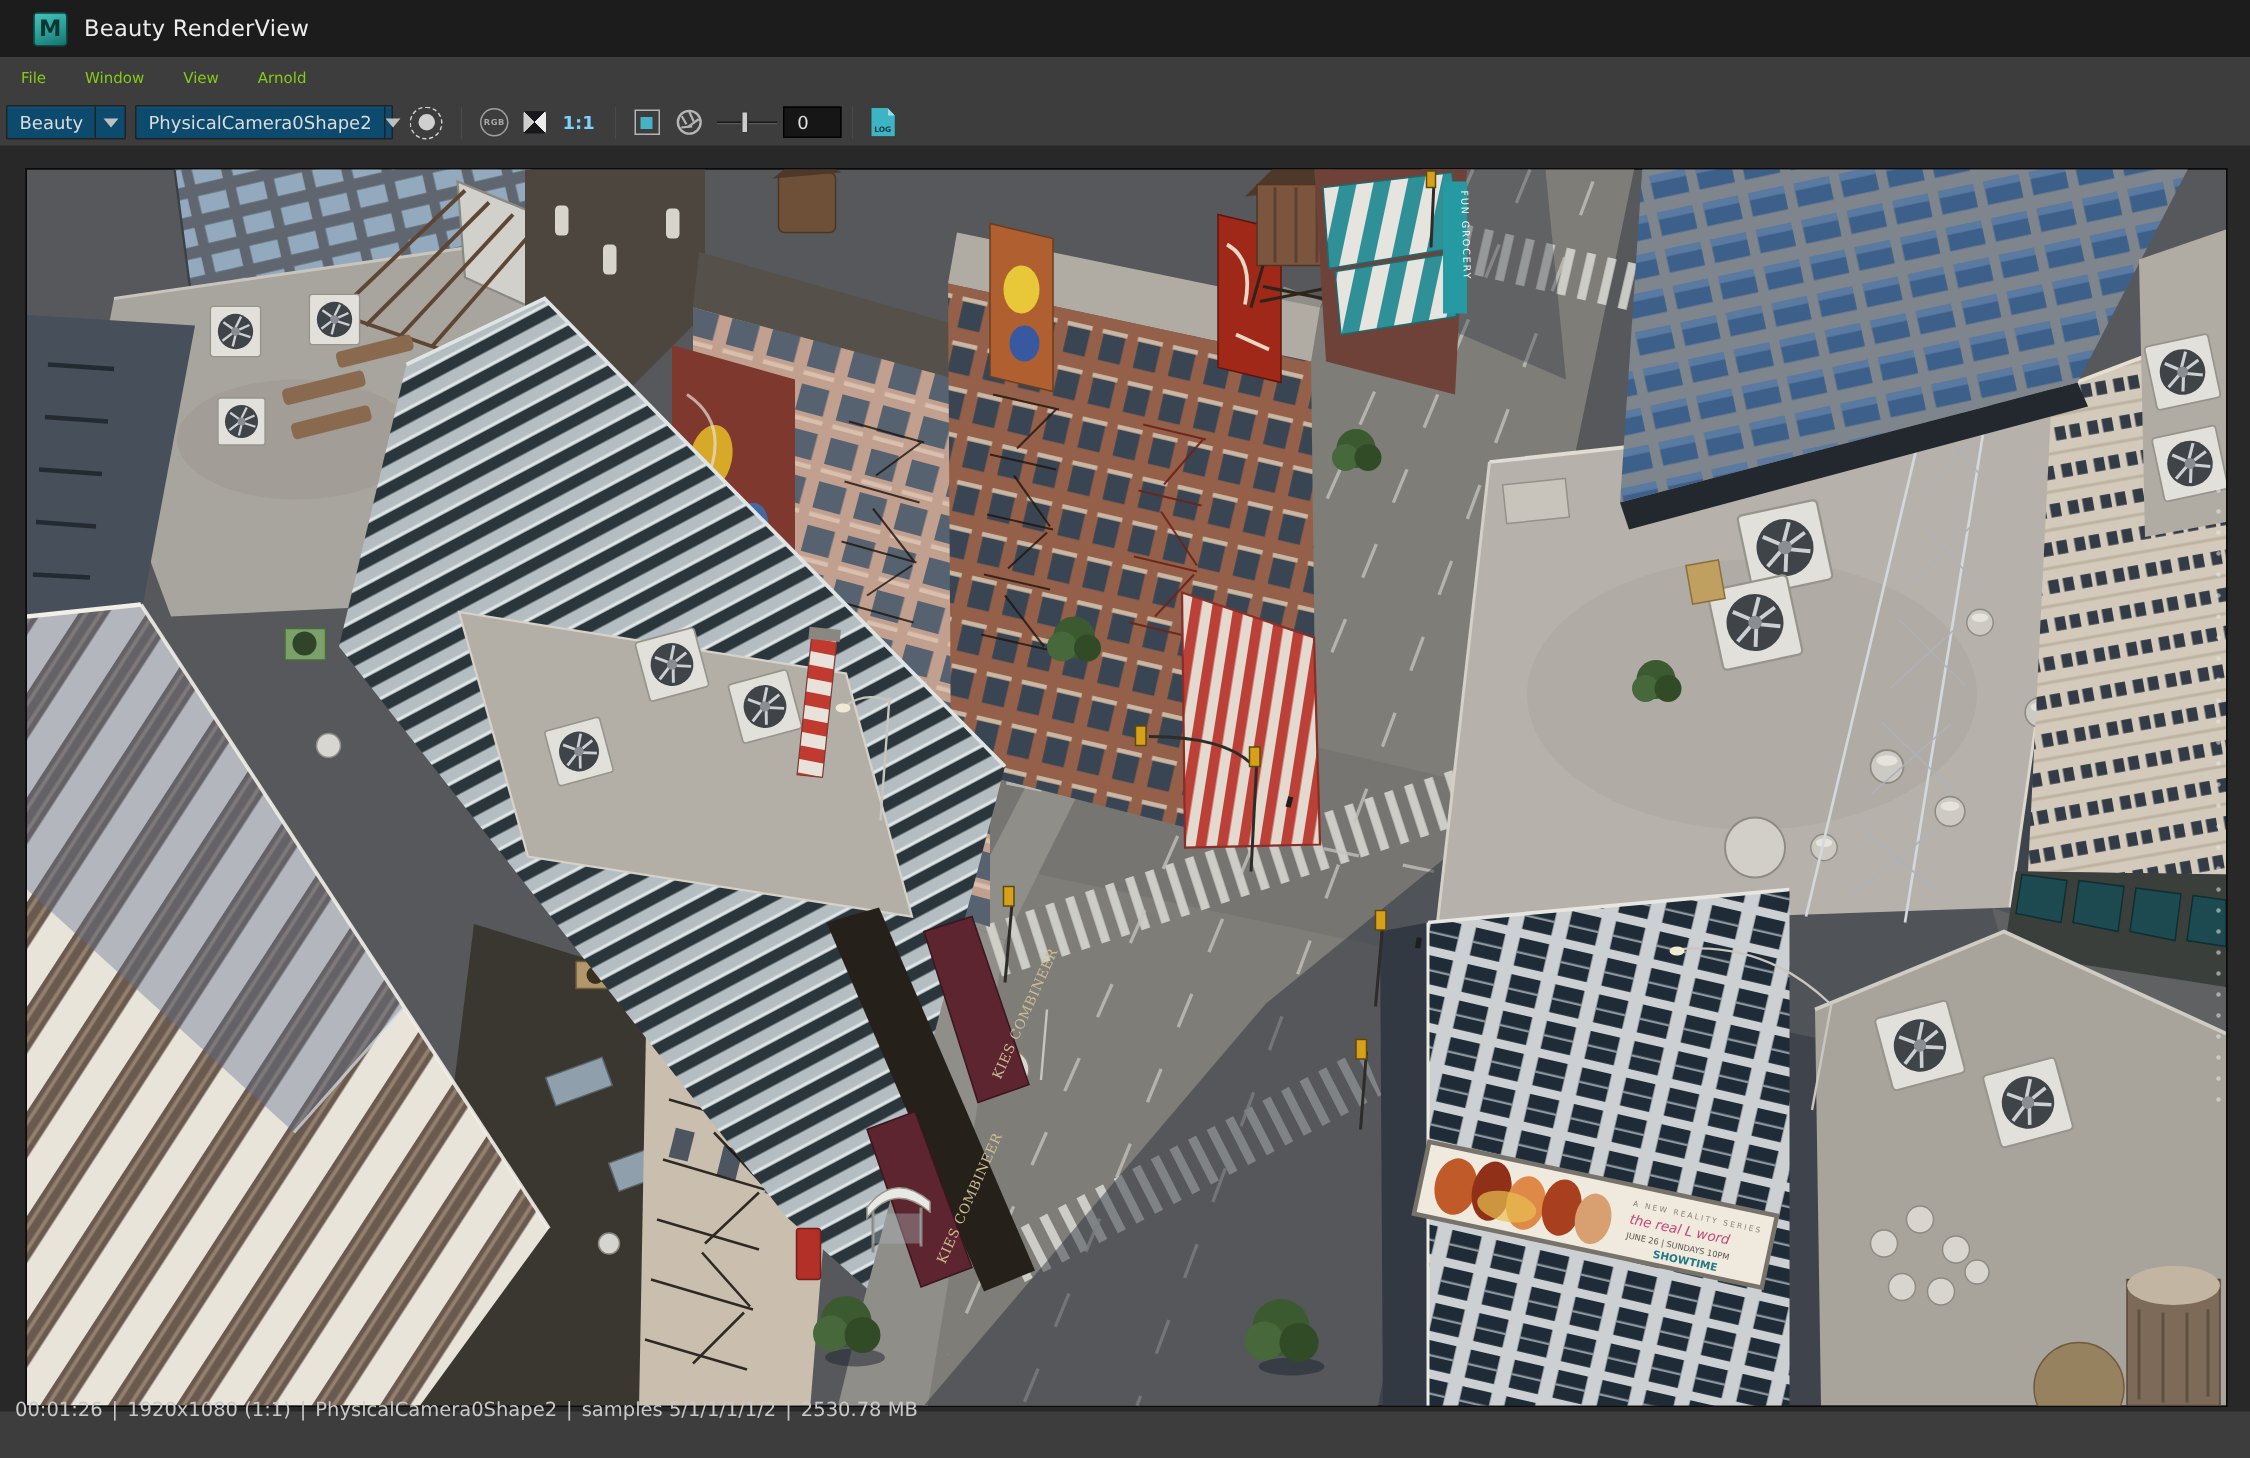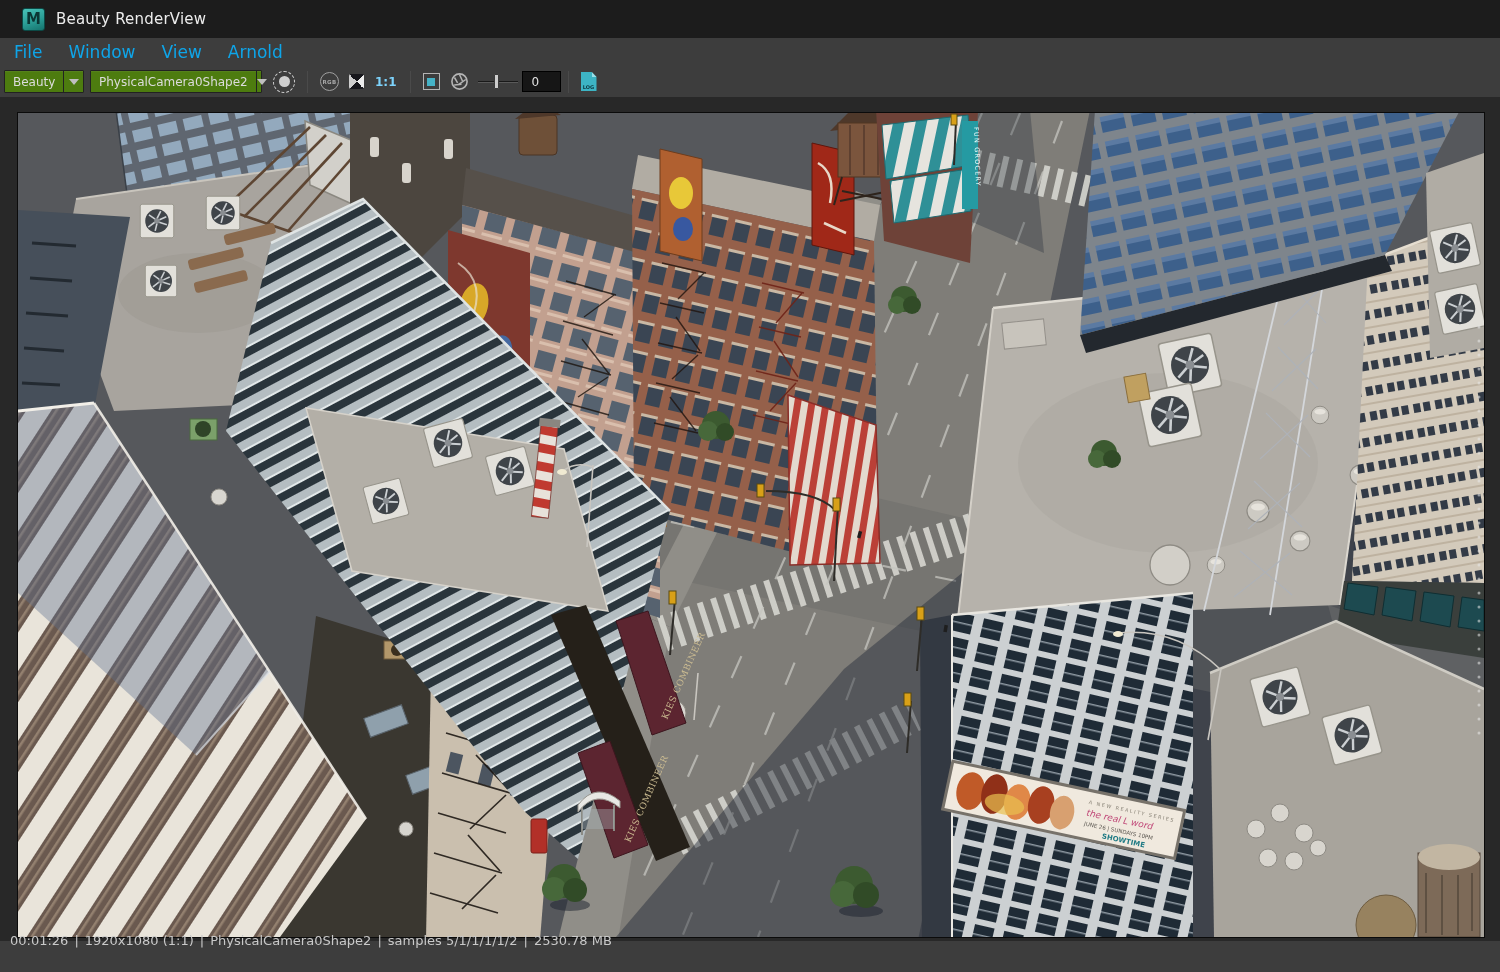--- a/index.html
+++ b/index.html
@@ -13,26 +13,26 @@
   .titlebar { position:absolute; left:0; top:0; width:100%; height:38px;
     background:#1c1c1c; display:flex; align-items:center; padding-left:22px; }
   .maya-icon { width:23px; height:23px; border-radius:3px; margin-right:11px;
     background:linear-gradient(160deg,#49c2b8 0%,#2a9d95 55%,#15736d 100%);
     border:1px solid #0c4a46; color:#0b3634; font-weight:bold; font-size:15px;
     display:flex; align-items:center; justify-content:center; }
   .title { color:#ececec; font-size:15px; letter-spacing:.2px; }
   
   .menubar { position:absolute; left:0; top:38px; width:100%; height:28px;
     display:flex; align-items:center; gap:0; }
-  .menu-item { color:#0ea5e9; font-size:17px; padding:4px 12px; margin-left:2px; cursor:default; }
+  .menu-item { color:#84cc16; font-size:10px; padding:4px 12px; margin-left:2px; cursor:default; }
   .menu-item:first-child { margin-left:2px; }
   
   .toolbar { position:absolute; left:0; top:66px; width:100%; height:31px;
     display:flex; align-items:center; padding-left:4px; }
-  .dd { height:23px; background:#4d7c0f; border:1px solid #222;
+  .dd { height:23px; background:#0c4a6e; border:1px solid #222;
     display:flex; align-items:center; border-radius:1px; margin-right:6px;
     box-shadow:inset 0 1px 0 rgba(255,255,255,.05); }
   .dd .dd-val { color:#dcdcdc; font-size:12px; padding:0 8px; white-space:nowrap; }
   .dd .dd-arrow { width:21px; align-self:stretch; border-left:1px solid #222;
     display:flex; align-items:center; justify-content:center; }
   .dd .dd-arrow span { width:0; height:0; border-left:5px solid transparent;
     border-right:5px solid transparent; border-top:6px solid #bfbfbf; }
   #dd-aov { width:80px; }
   #dd-aov .dd-val { flex:1; }
   #dd-camera { width:172px; }

